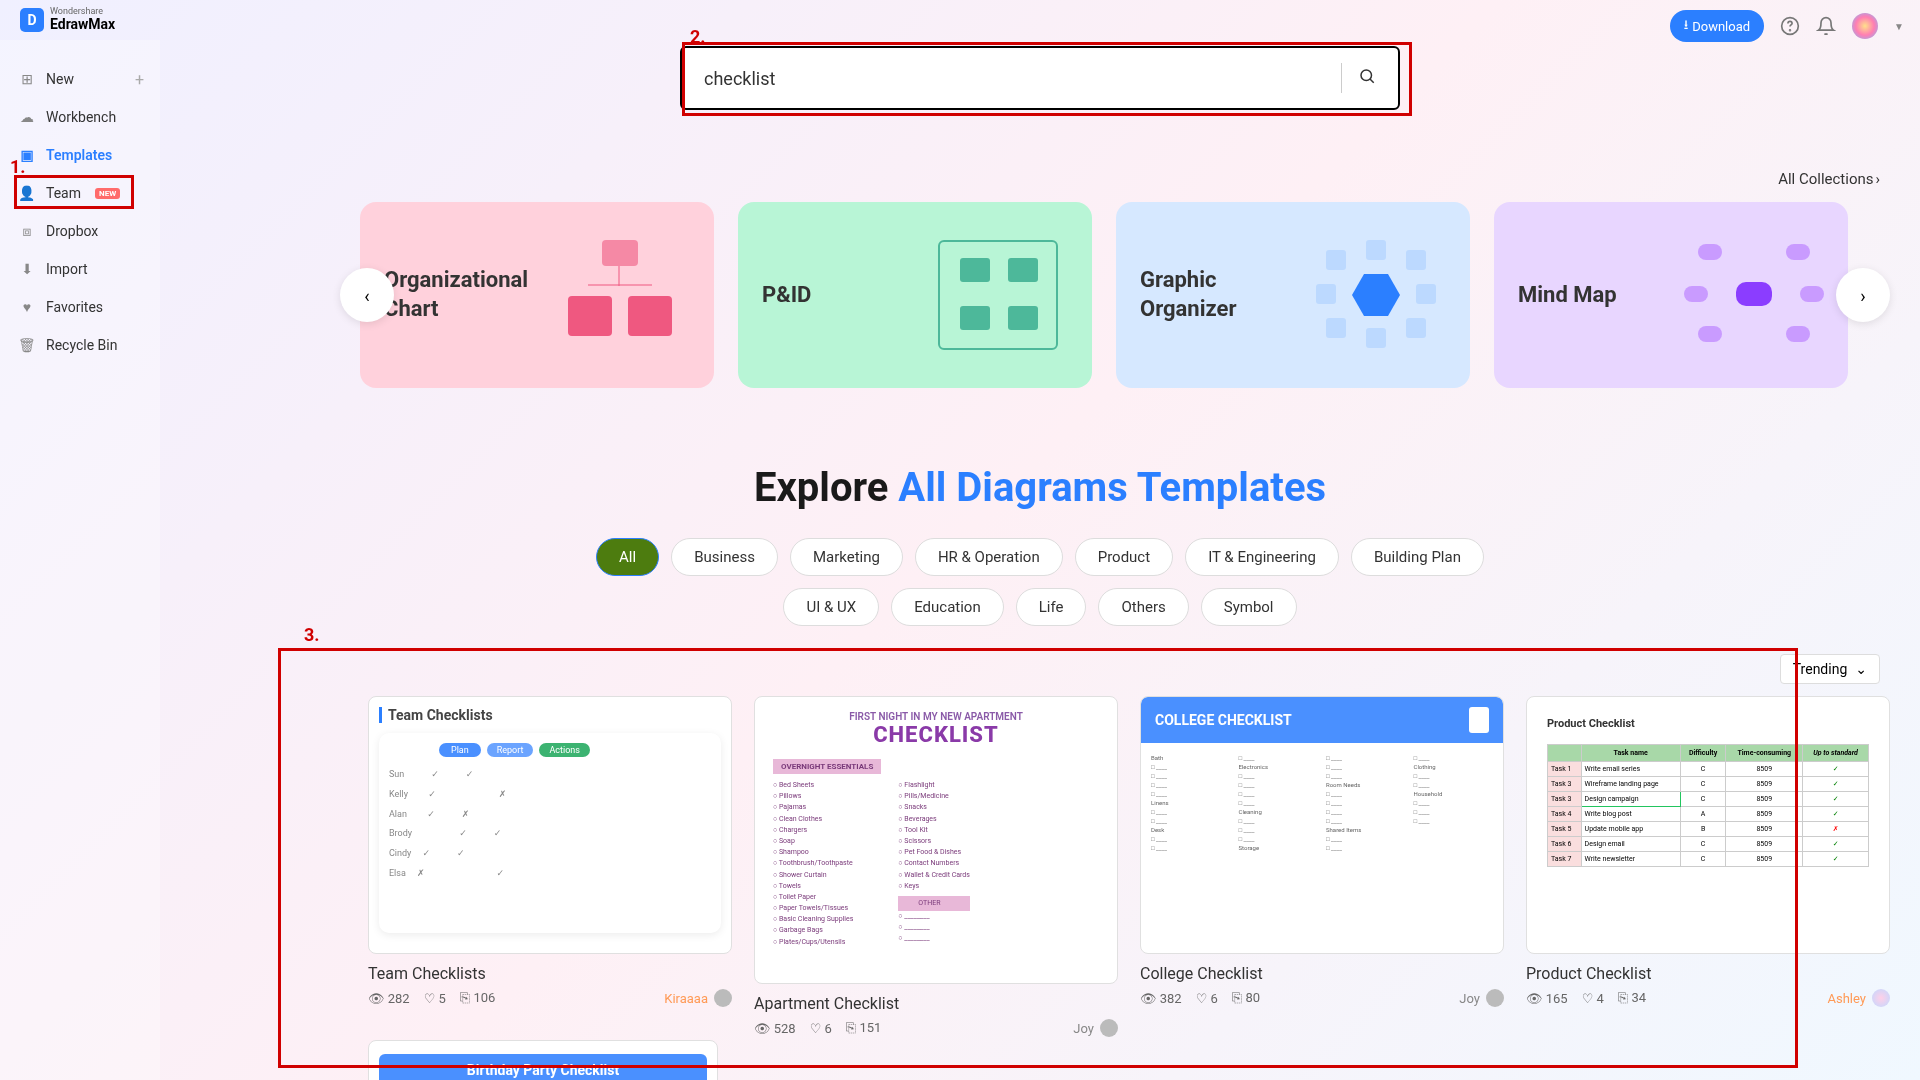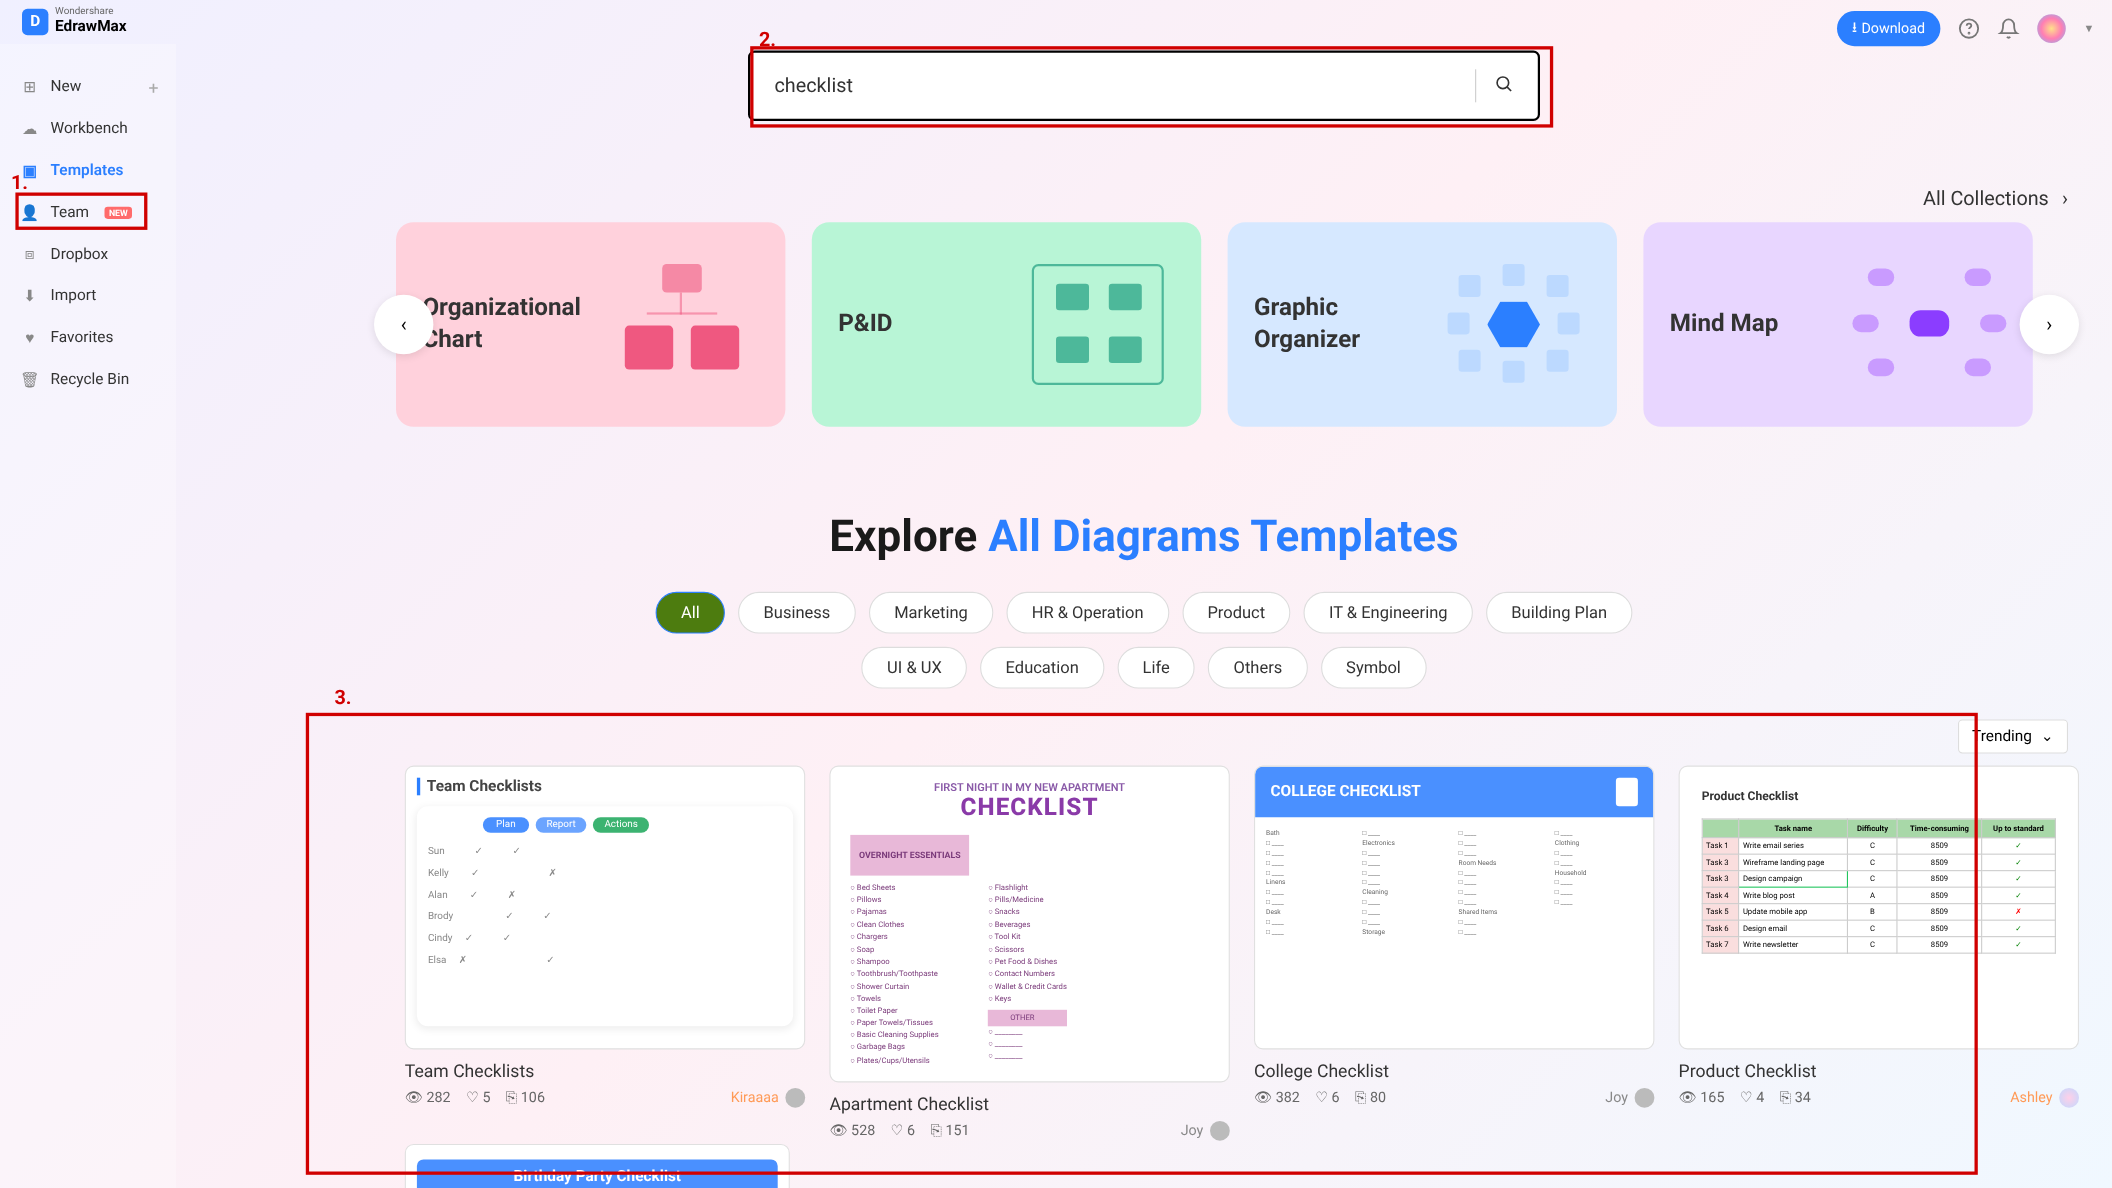--- a/index.html
+++ b/index.html
@@ -29,21 +29,21 @@
 
 .annotation-num { position: absolute; color: #d00000; font-weight: bold; font-size: 18px; z-index: 100; }
 .annotation-box { position: absolute; border: 3px solid #d00000; z-index: 99; pointer-events: none; }
 
 .search-wrap { position: absolute; left: 50%; transform: translateX(-50%); top: 6px; width: 720px; }
 .search-box { border: 2px solid #000; border-radius: 6px; background: #fff; height: 64px; display: flex; align-items: center; padding: 0 22px; }
 .search-input { flex: 1; border: none; outline: none; font-size: 18px; color: #333; }
 .search-divider { width: 1px; height: 30px; background: #ccc; margin: 0 16px; }
 .search-btn { background: none; border: none; cursor: pointer; font-size: 16px; color: #333; }
 
-.all-collections { position: absolute; right: 40px; top: 130px; font-size: 18px; color: #333; display: flex; align-items: flex-end; gap: 12px; cursor: pointer; }
+.all-collections { position: absolute; right: 40px; top: 130px; font-size: 15px; color: #333; display: flex; align-items: flex-end; gap: 2px; cursor: pointer; }
 
 .carousel { position: absolute; top: 162px; left: 200px; right: 0; height: 186px; display: flex; gap: 24px; align-items: center; }
 .nav-circle { width: 54px; height: 54px; border-radius: 50%; background: #fff; box-shadow: 0 2px 8px rgba(0,0,0,0.1); display: flex; align-items: center; justify-content: center; cursor: pointer; font-size: 18px; position:absolute; z-index:5;}
 .nav-circle.left { left: -20px; }
 .nav-circle.right { right: 30px; }
 .cat-card { width: 354px; height: 186px; border-radius: 16px; padding: 24px; display: flex; align-items: center; justify-content: space-between; cursor: pointer; }
 .cat-card.pink { background: #ffd1dc; }
 .cat-card.green { background: #b8f5d6; }
 .cat-card.blue { background: #d6e8ff; }
 .cat-card.purple { background: #e8d6ff; }
@@ -300,21 +300,21 @@
             <span class="auth-avatar"></span>
           </span>
       </div>
     </div>
 
     <div class="tpl-card">
       <div class="tpl-thumb" style="height:288px;">
         <div class="thumb-apt">
           <div style="color:#8a5aa8;font-size:10px;font-weight:600;text-align:center;">FIRST NIGHT IN MY NEW APARTMENT</div>
           <div style="color:#8a3aa8;font-size:22px;font-weight:800;text-align:center;letter-spacing:1px;">CHECKLIST</div>
-          <div style="background:#e8b8d8;color:#7a3a7a;font-size:8px;font-weight:700;padding:14px 8px;margin-top:12px;display:inline-block;">OVERNIGHT ESSENTIALS</div>
+          <div style="background:#e8b8d8;color:#7a3a7a;font-size:8px;font-weight:700;padding:3px 8px;margin-top:12px;display:inline-block;">OVERNIGHT ESSENTIALS</div>
           <div style="display:flex;gap:45px;margin-top:6px;font-size:7px;color:#7a3a7a;line-height:1.6;">
             <div>○ Bed Sheets<br>○ Pillows<br>○ Pajamas<br>○ Clean Clothes<br>○ Chargers<br>○ Soap<br>○ Shampoo<br>○ Toothbrush/Toothpaste<br>○ Shower Curtain<br>○ Towels<br>○ Toilet Paper<br>○ Paper Towels/Tissues<br>○ Basic Cleaning Supplies<br>○ Garbage Bags<br>○ Plates/Cups/Utensils</div>
             <div>○ Flashlight<br>○ Pills/Medicine<br>○ Snacks<br>○ Beverages<br>○ Tool Kit<br>○ Scissors<br>○ Pet Food &amp; Dishes<br>○ Contact Numbers<br>○ Wallet &amp; Credit Cards<br>○ Keys<br><div style="background:#e8b8d8;padding:2px 20px;margin-top:4px;">OTHER</div>○ ________<br>○ ________<br>○ ________</div>
           </div>
         </div>
       </div>
       <div class="tpl-name">Apartment Checklist</div>
       <div class="tpl-meta">
         <span>👁 <span>528</span></span>
         <span>♡ <span>6</span></span>
@@ -354,21 +354,21 @@
       <div class="tpl-thumb" style="height:258px;">
         <div class="thumb-product">
           <div style="font-size:11px;font-weight:700;color:#333;margin-bottom:14px;">Product Checklist</div>
           <table style="width:100%;border-collapse:collapse;font-size:7px;">
             <tbody>
                 <tr style="background:#a8d8a8;">
                   <th style="border:1px solid #ccc;padding:4px;"></th>
                   <th style="border:1px solid #ccc;padding:4px;">Task name</th>
                   <th style="border:1px solid #ccc;padding:4px;">Difficulty</th>
                   <th style="border:1px solid #ccc;padding:4px;">Time-consuming</th>
-                  <th style="border:1px solid #ccc;padding:4px;">Up to standard</th>
+                  <th style="border:1px solid #ccc;padding:4px;font-style:italic;">Up to standard</th>
                 </tr>
             <tr>
                   <td style="border:1px solid #ccc;padding:3px;background:#fadede;">Task 1</td>
                   <td style="border:1px solid #ccc;padding:3px;">Write email series</td>
                   <td style="border:1px solid #ccc;padding:3px;text-align:center;">C</td>
                   <td style="border:1px solid #ccc;padding:3px;text-align:center;">8509</td>
                   <td style="border:1px solid #ccc;padding:3px;text-align:center;color:green;">✓</td>
                 </tr>
             <tr>
                   <td style="border:1px solid #ccc;padding:3px;background:#fadede;">Task 3</td>

